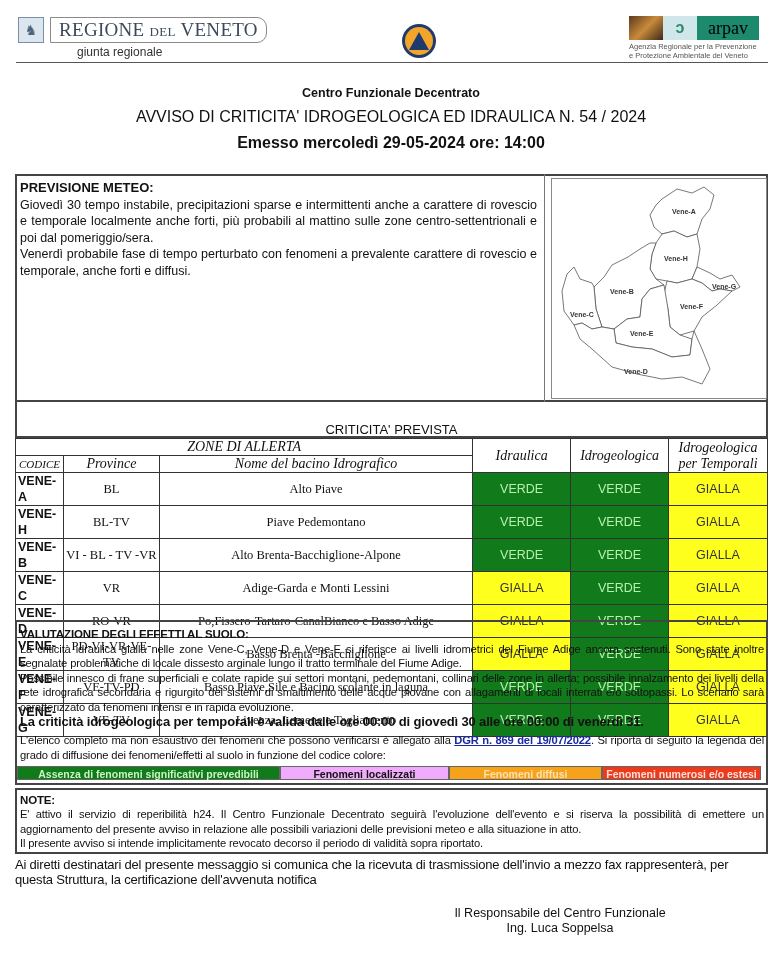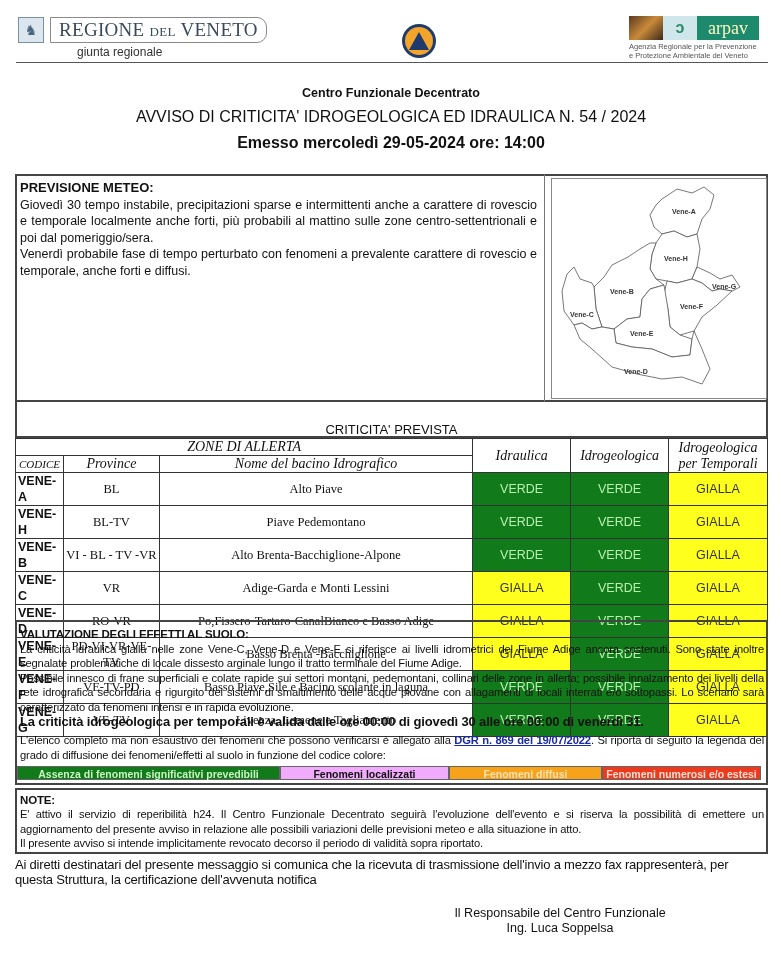--- a/index.html
+++ b/index.html
@@ -11,21 +11,21 @@
   .rv-emblem{width:24px;height:24px;border:1px solid #7a8ea4;background:#dce6ef;display:flex;align-items:center;justify-content:center;font-size:14px;color:#4a6480;}
   .rv-box{border:1px solid #8a8a8a;border-radius:0 10px 10px 0;padding:1px 8px;font-family:"Liberation Serif",serif;font-size:19px;color:#3b4a5a;letter-spacing:0.3px;}
   .rv-box .small{font-size:13px;}
   .rv-sub{left:77px;top:45px;font-size:12px;color:#333;}
   .pc-logo{left:402px;top:24px;width:34px;height:34px;border-radius:50%;background:#1f3b6e;display:flex;align-items:center;justify-content:center;}
   .pc-logo .tri{width:0;height:0;border-left:10px solid transparent;border-right:10px solid transparent;border-bottom:18px solid #1f3b6e;position:relative;}
   .pc-inner{width:28px;height:28px;border-radius:50%;background:#f3a52b;display:flex;align-items:center;justify-content:center;}
   .arpav{left:629px;top:16px;display:flex;height:24px;}
   .arpav .img1{width:34px;height:24px;background:linear-gradient(135deg,#5a3a1e,#c98a3a 50%,#3c2818);}
   .arpav .img2{width:34px;height:24px;background:#cfe6ea;display:flex;align-items:center;justify-content:center;color:#2a8a6a;font-size:16px;font-weight:bold;}
-  .arpav .img3{width:62px;height:24px;background:#1d8a6d;color:#fef9c3;font-family:"Liberation Serif",serif;font-size:18px;display:flex;align-items:center;justify-content:center;}
+  .arpav .img3{width:62px;height:24px;background:#1d8a6d;color:#000000;font-family:"Liberation Serif",serif;font-size:18px;display:flex;align-items:center;justify-content:center;}
   .arpav-sub{left:629px;top:42px;font-size:7.5px;color:#555;line-height:9px;}
   
   .t1{left:0;width:782px;top:86px;text-align:center;font-weight:bold;font-size:12.5px;}
   .t2{left:0;width:782px;top:108px;text-align:center;font-size:16px;}
   .t3{left:0;width:782px;top:134px;text-align:center;font-weight:bold;font-size:16px;}
   
   .meteo{left:15px;top:174px;width:753px;height:228px;border:2px solid #444;box-sizing:border-box;}
   .meteo-text{left:20px;top:180px;width:517px;font-size:12.5px;line-height:16.5px;text-align:justify;}
   .meteo-text h4{margin:0;font-size:13px;font-weight:bold;}
   .meteo-text p{margin:0;}

